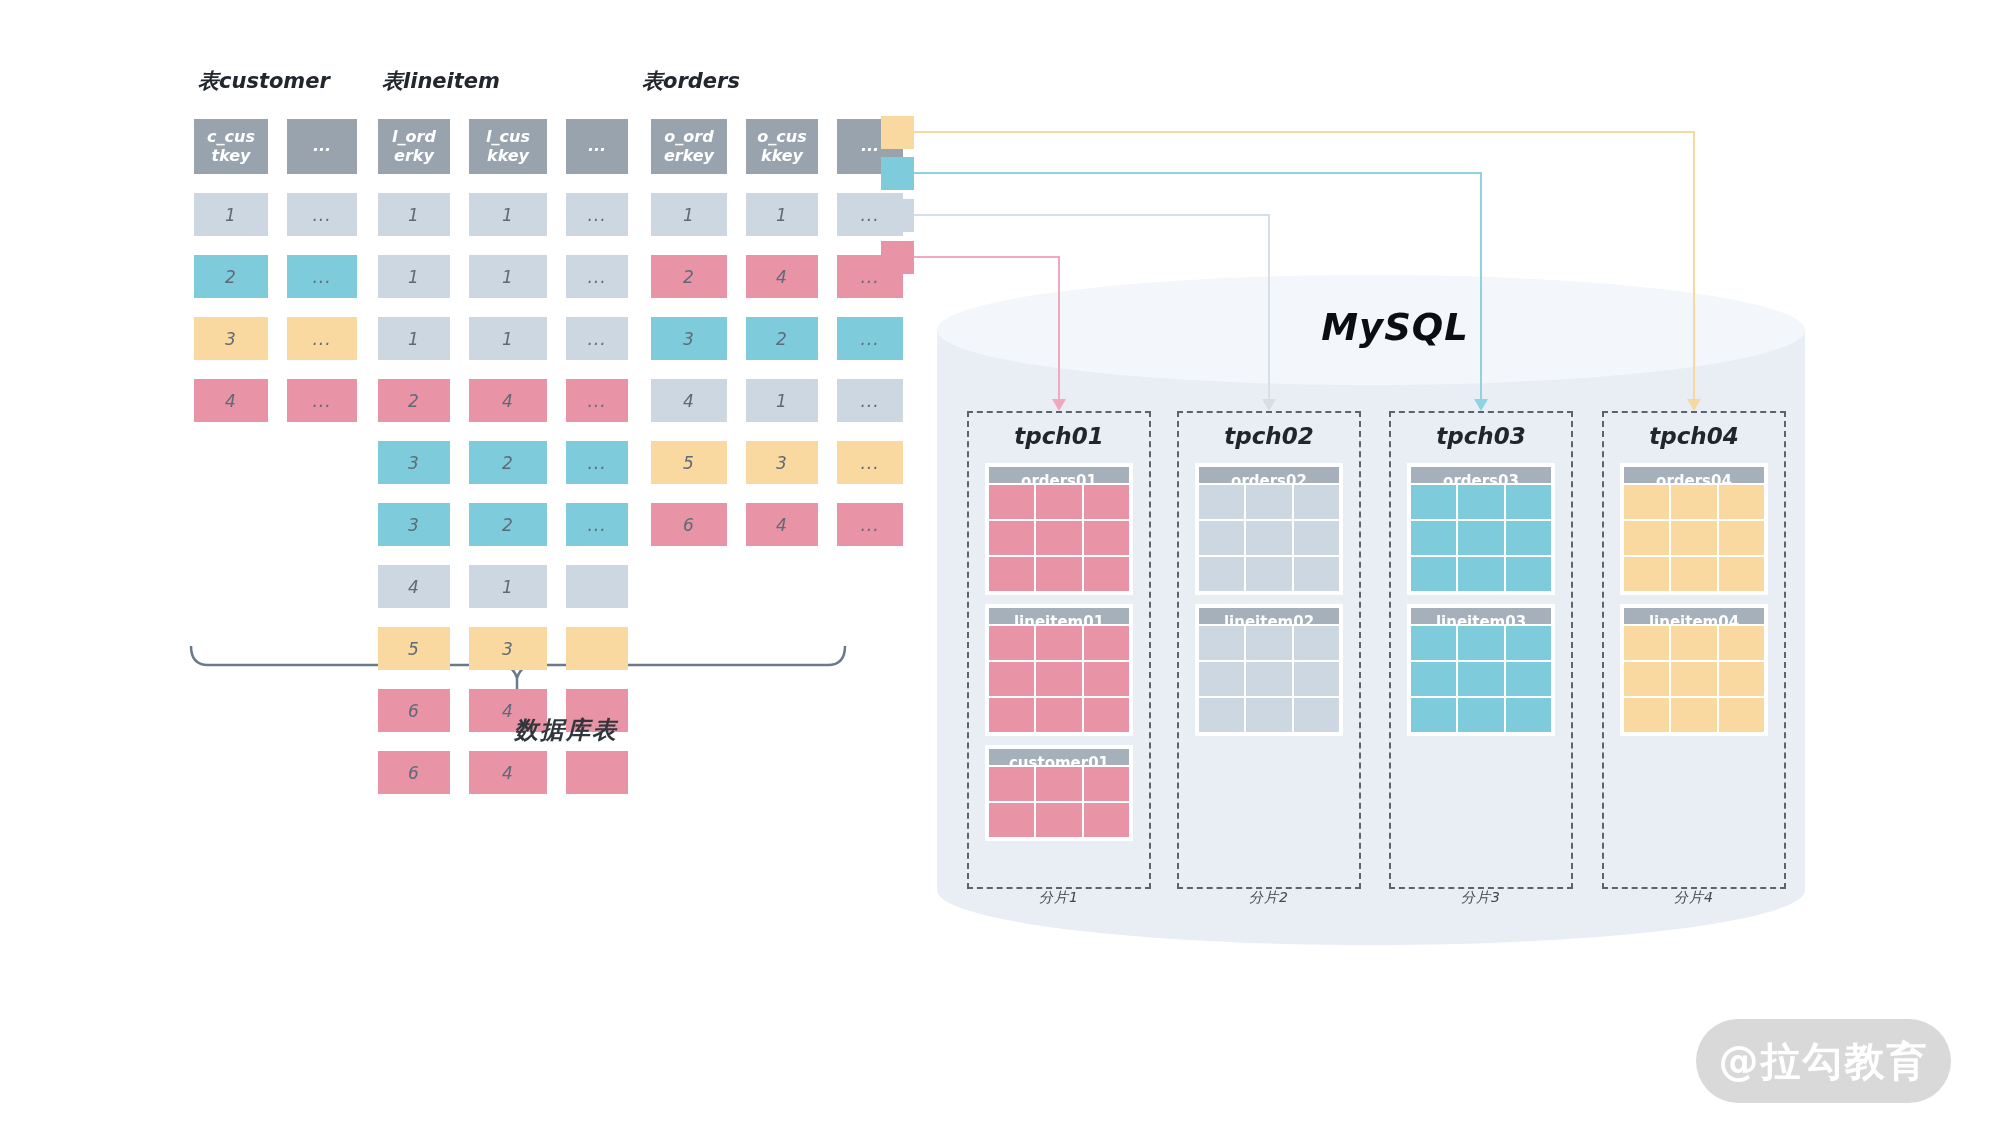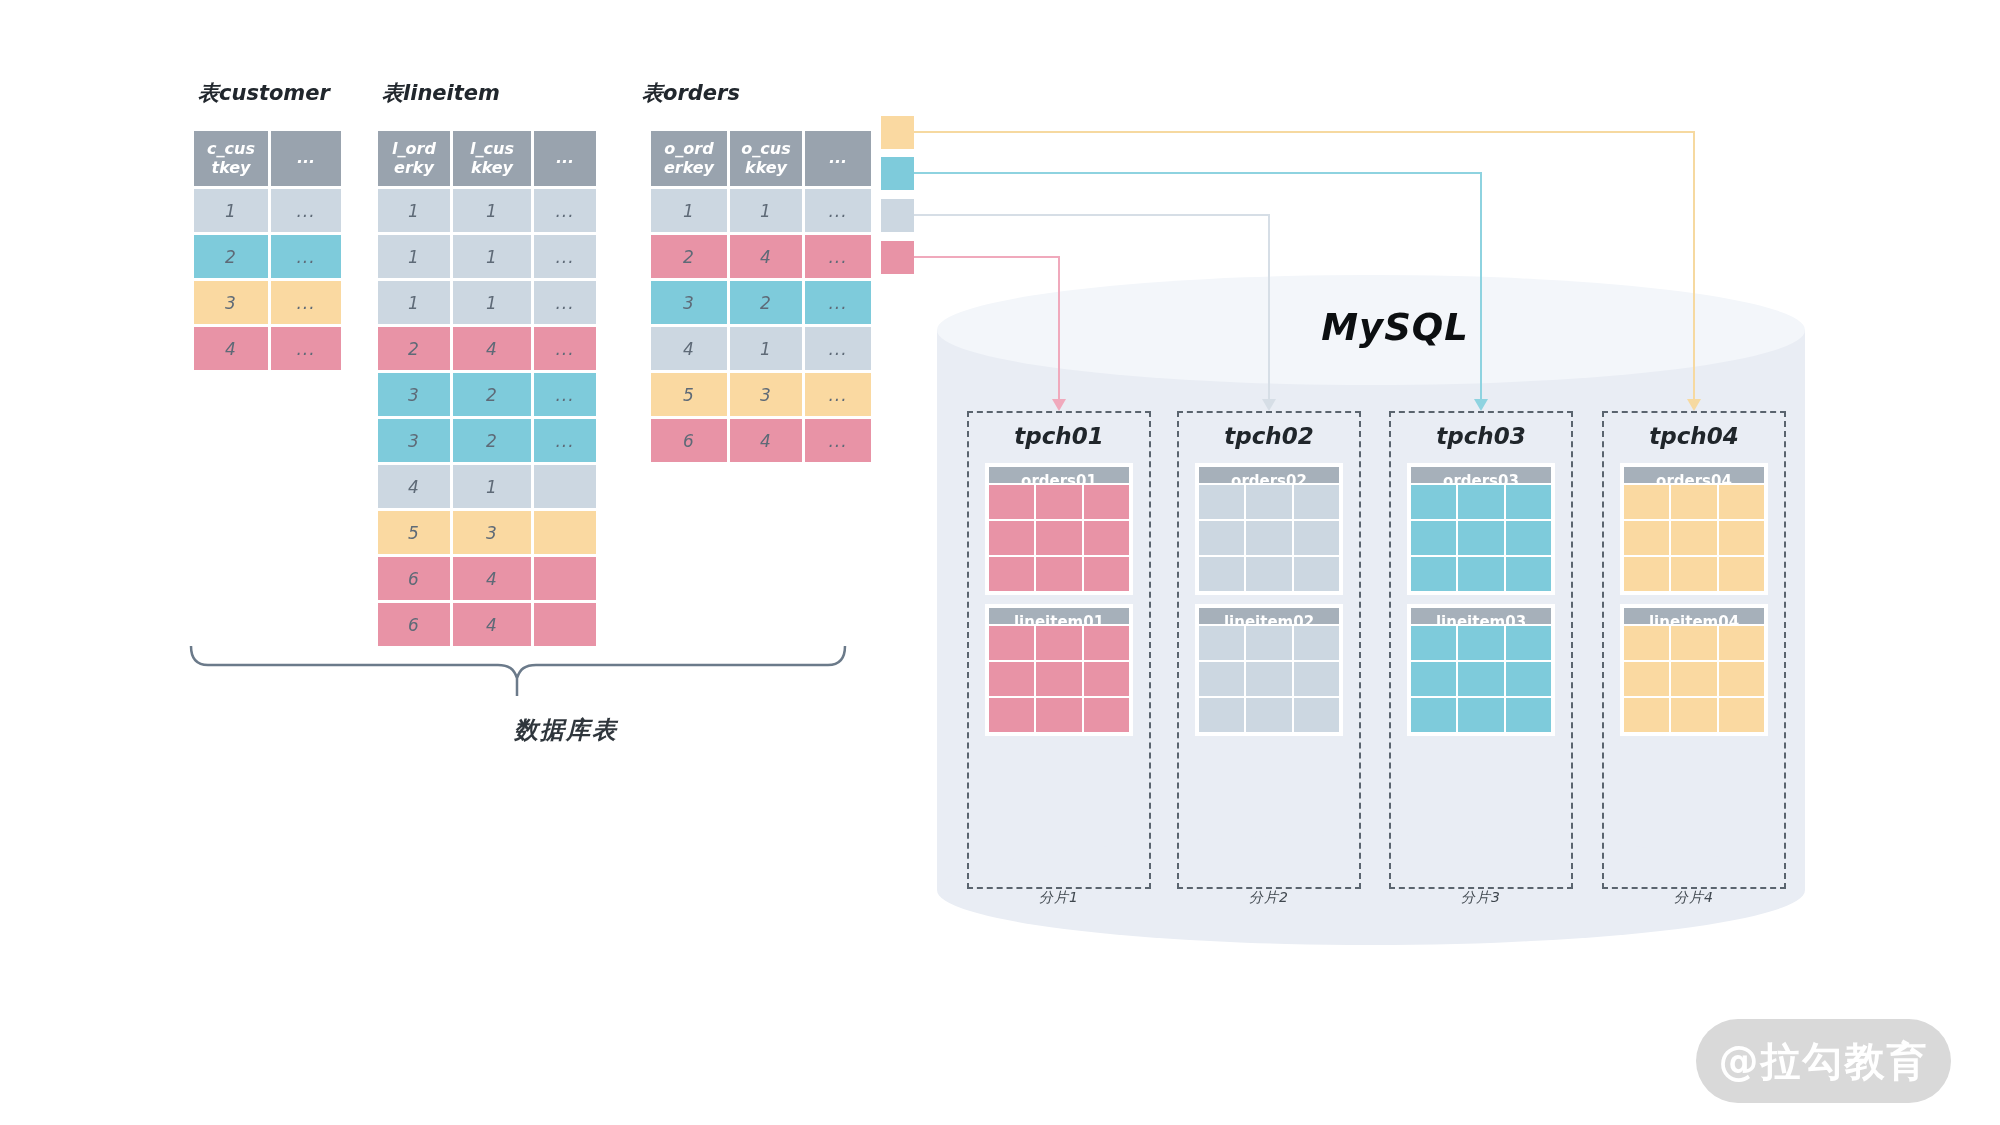--- a/index.html
+++ b/index.html
@@ -1,26 +1,26 @@
 <!DOCTYPE html>
 <html style="--header-gray: #99a3ae; --mini-header-gray: #a6b0ba; --light: #ccd7e1; --cyan: #7ecbdb; --yellow: #fad9a1; --pink: #e893a6; --line-yellow: #f6d9a0; --line-cyan: #8ed3e0; --line-light: #d6dee6; --line-pink: #f0a9bc; --cylinder-body: #e9edf4; --cylinder-top: #f3f6fa; --brace: #6b7a8a;"><head>
 <meta charset="utf-8">
 <style>
   html,body{margin:0;padding:0;background:#fff;}
   #stage{
     position:relative;width:2000px;height:1125px;background:#ffffff;overflow:hidden;
     font-family:"DejaVu Sans","Liberation Sans",sans-serif;
   }
   
-  .src-table{position:absolute;top:80px;}
+  .src-table{position:absolute;top:68px;}
   .src-title{
     font-style:italic;font-weight:bold;font-size:21px;color:#21272d;
     margin:0 0 0 4px;line-height:26px;height:26px;margin-bottom:25px;
   }
-  .src-grid{display:grid;gap:3px;}
+  .src-grid{display:grid;gap:19px;}
   .hcell{
     background:var(--header-gray);color:#ffffff;font-weight:bold;font-style:italic;
     font-size:16px;line-height:1.18;height:55px;display:flex;align-items:center;justify-content:center;
     text-align:center;white-space:pre-line;
   }
   .dcell{
     height:43px;display:flex;align-items:center;justify-content:center;
     font-style:italic;font-size:17px;color:#5e6a77;letter-spacing:1px;
   }
   .c-light{background:var(--light);}
@@ -212,20 +212,31 @@
               <div class="mcell c-pink"></div>
               <div class="mcell c-pink"></div>
               <div class="mcell c-pink"></div>
               <div class="mcell c-pink"></div>
               <div class="mcell c-pink"></div>
               <div class="mcell c-pink"></div>
               <div class="mcell c-pink"></div>
               <div class="mcell c-pink"></div>
             </div>
   </div>
+          <div class="mini-table">
+    <div class="mini-header">customer01</div>
+    <div class="mini-grid">
+              <div class="mcell c-pink"></div>
+              <div class="mcell c-pink"></div>
+              <div class="mcell c-pink"></div>
+              <div class="mcell c-pink"></div>
+              <div class="mcell c-pink"></div>
+              <div class="mcell c-pink"></div>
+            </div>
+  </div>
         </div>
     <div class="shard-caption">分片1</div>
   </div>
       <div class="shard" style="left: 1177px;">
     <div class="shard-box">
       <div class="shard-title">tpch02</div>
     <div class="mini-table">
     <div class="mini-header">orders02</div>
     <div class="mini-grid">
               <div class="mcell c-light"></div>

